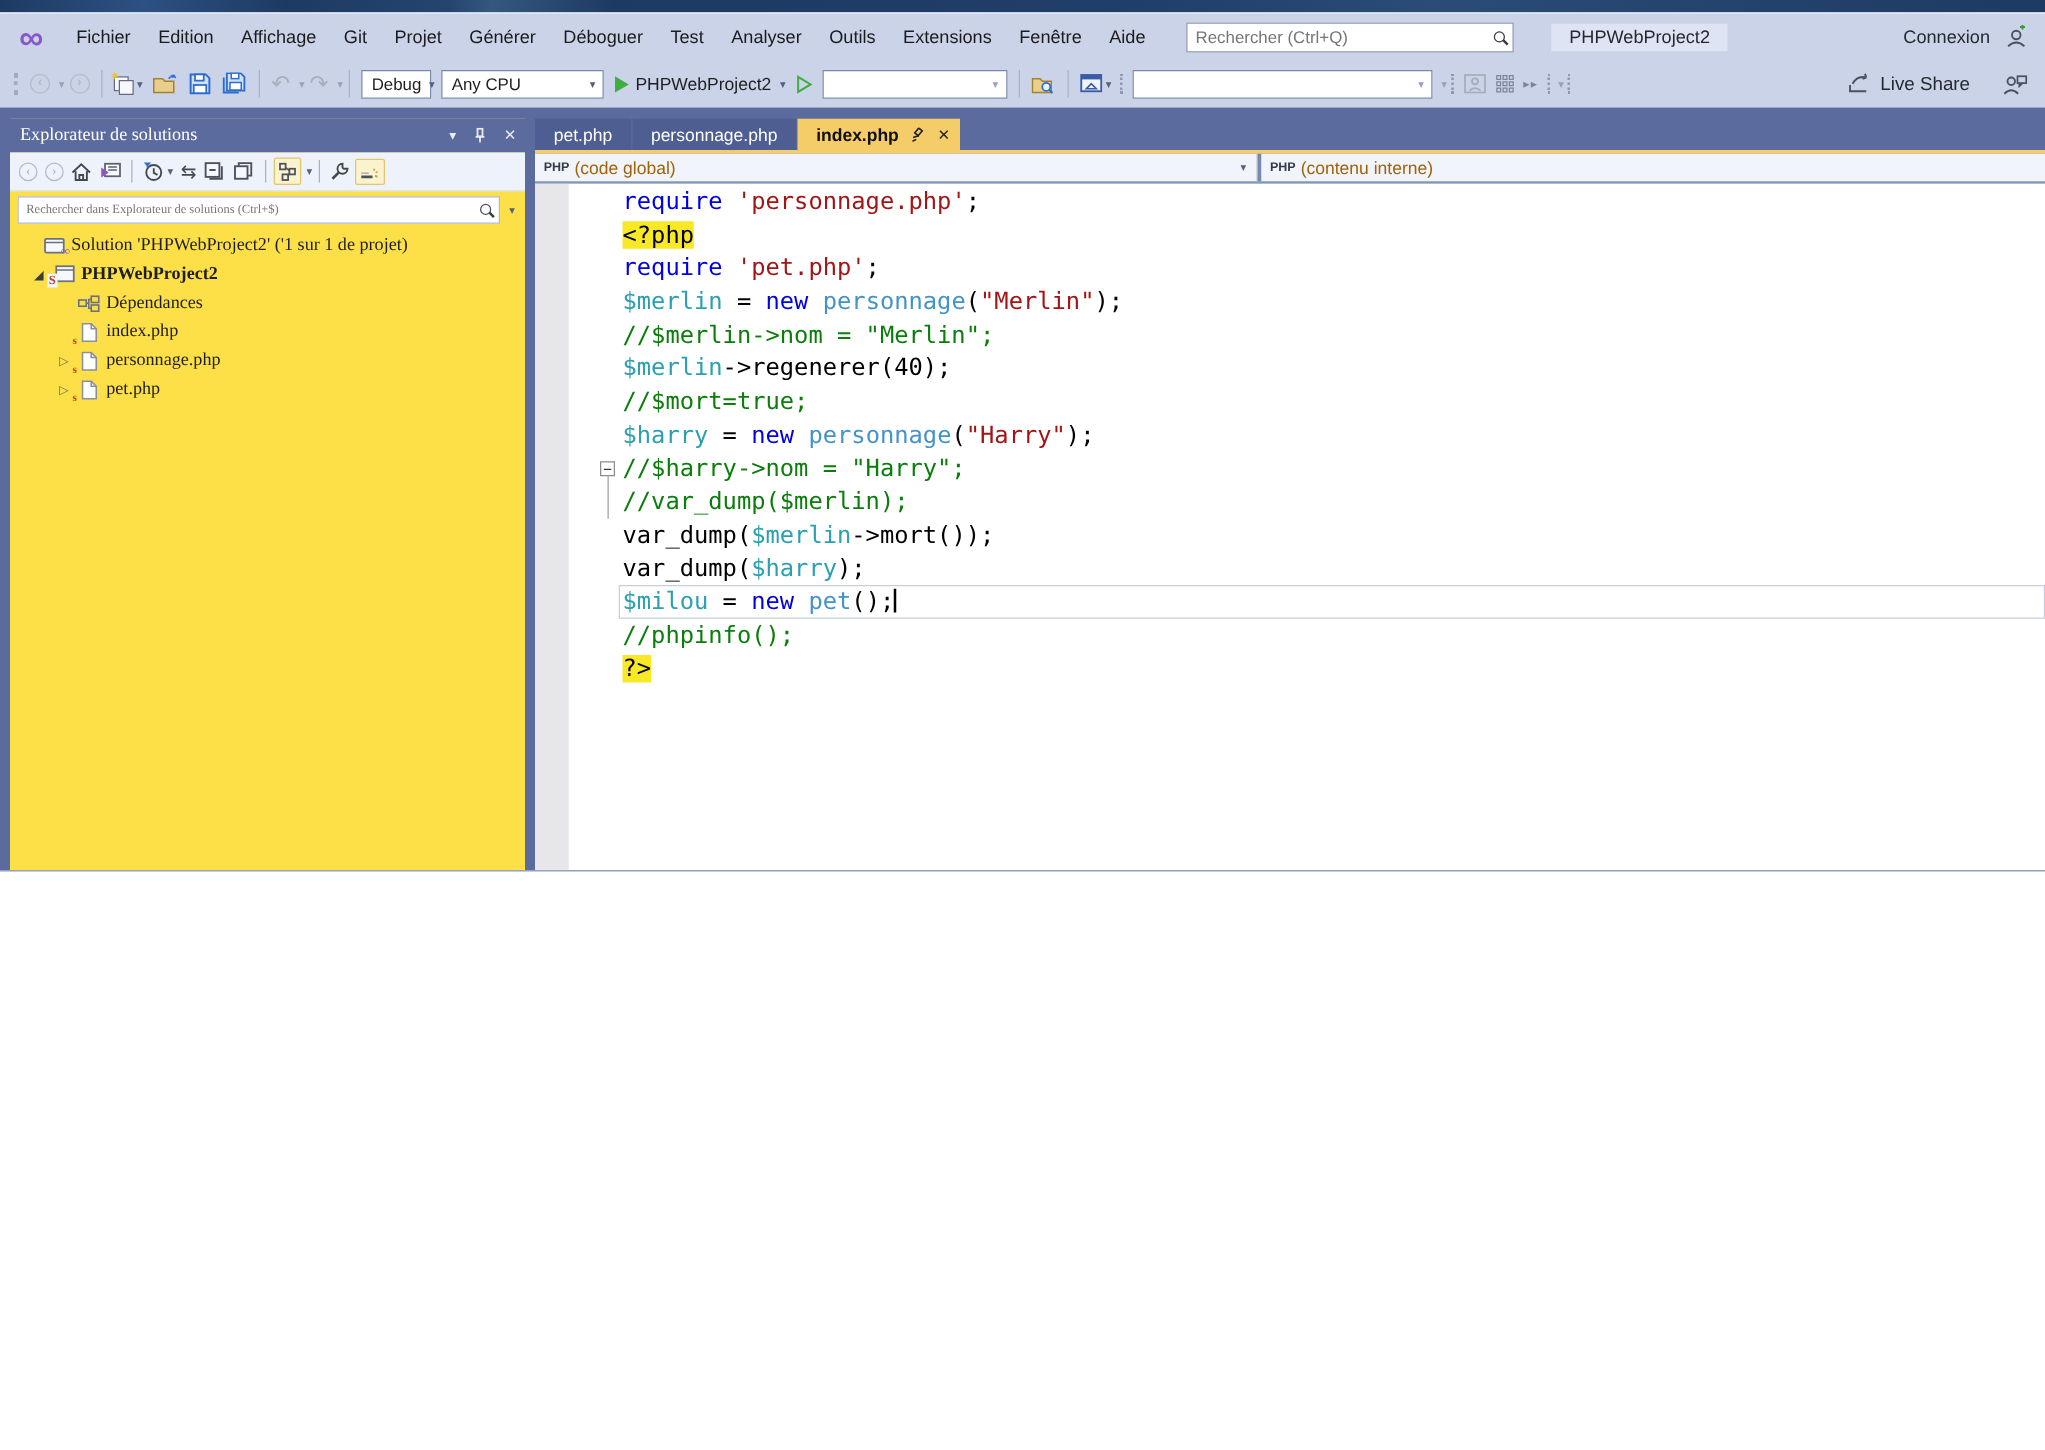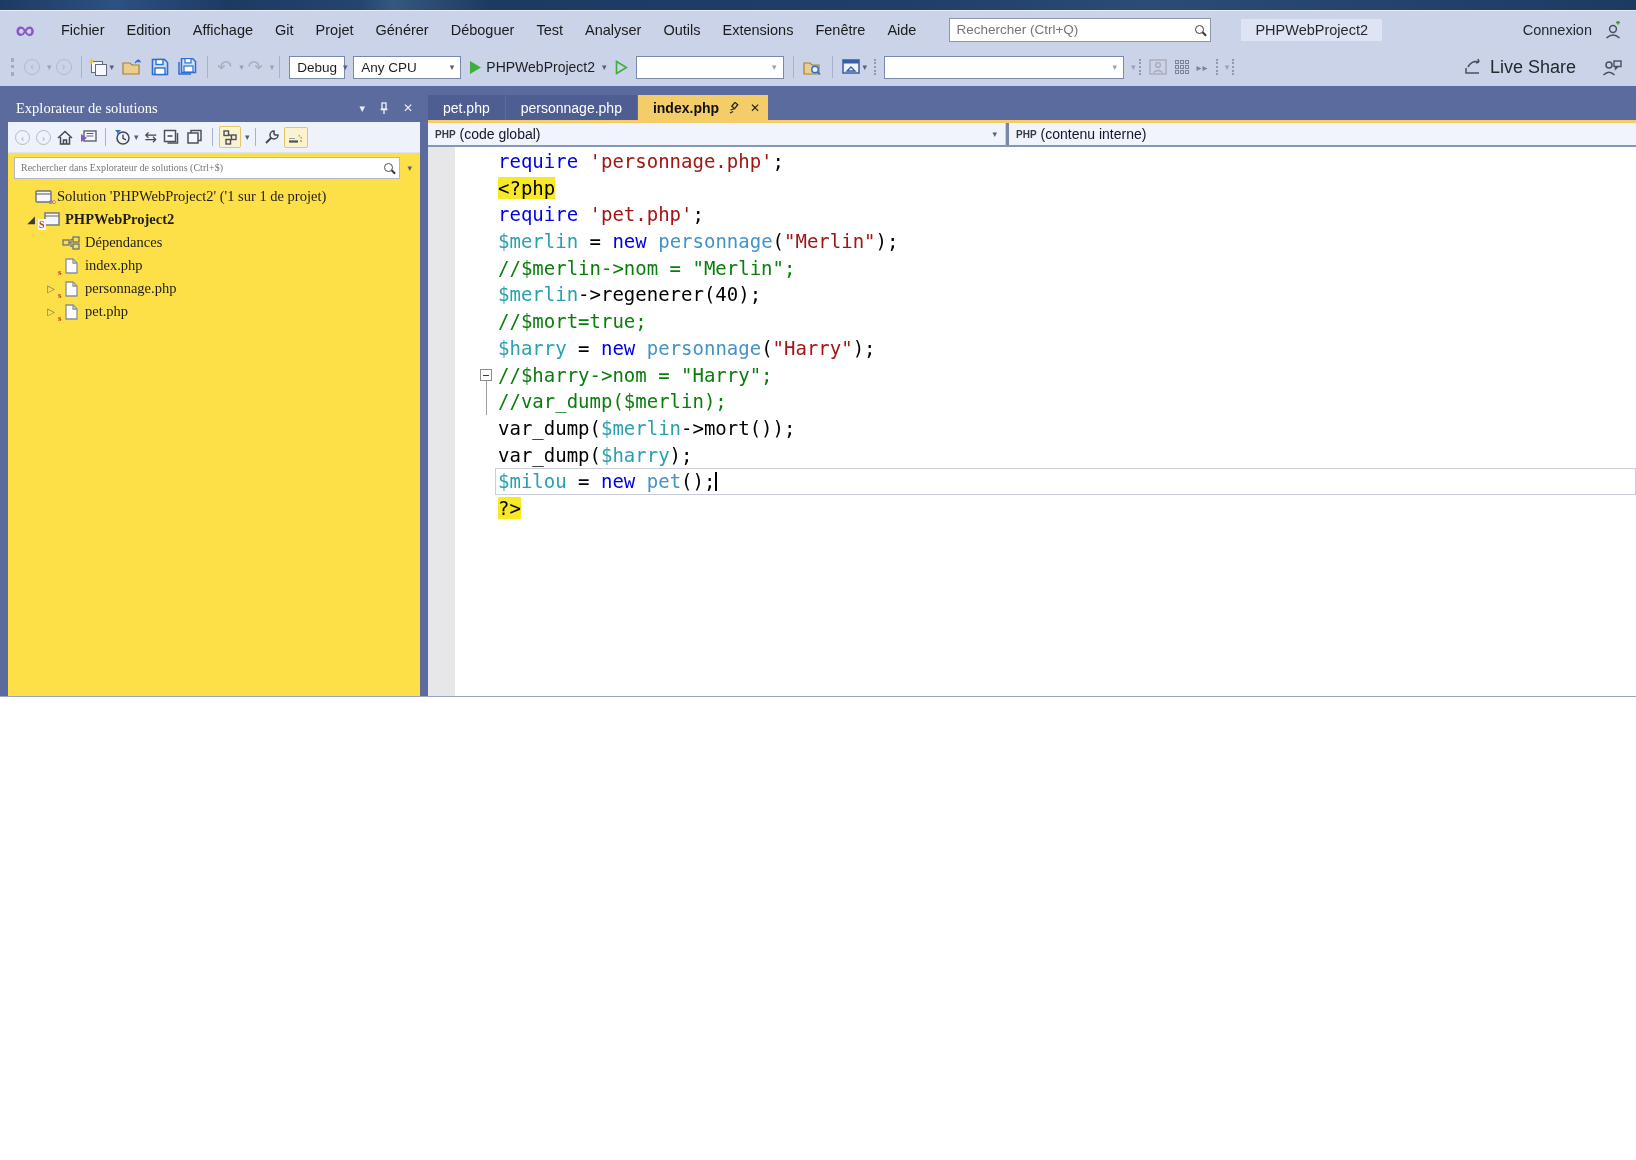--- a/index.html
+++ b/index.html
@@ -39,21 +39,21 @@
   .sq { width:12px; height:12px; border:1.5px solid #636a7c; background:#f6f8fd; display:inline-block; }
   .sq.offset { margin-left:-8px; margin-top:5px; }
   .sparkle { color:#e8c52a; font-size:10px; position:relative; top:-6px; left:-3px; width:0; display:inline-block; }
   .combo { background:#ffffff; border:1px solid #7888ae; height:23px; display:flex; align-items:center;
     font-size:13.5px; color:#1e1e1e; padding-left:7px; margin:0 4px; }
   .combo .cbx { margin-left:auto; padding:0 6px; font-size:9px; color:#55607e; }
   .runlabel { font-size:14px; color:#1e1e1e; margin:0 4px; }
   .dotcol { width:3px; height:16px; border-left:2px dotted #8f97b1; margin:0 3px; }
   .grid9 { display:inline-grid; grid-template-columns:repeat(3,4px); grid-gap:1px; }
   .grid9 i { width:4px; height:4px; border:1px solid #7d8498; display:block; }
-  .liveshare { margin-left:auto; display:flex; align-items:center; font-size:18px; color:#24292f; padding-right:14px; }
+  .liveshare { margin-left:auto; display:flex; align-items:flex-end; font-size:15px; color:#24292f; padding-right:14px; }
 
   
   .dock { position:relative; height:611px; background:#5b6b9d; border-bottom:1px solid #9aa3be; }
 
   
   .explorer { position:absolute; left:8px; top:9px; width:412px; bottom:0;
     display:flex; flex-direction:column; background:#fde047;font-family:Liberation Serif, serif; }
   .exp-title { height:27px; background:#5b6b9d; color:#ffffff; display:flex; align-items:center;
     font-size:14.5px; padding-left:8px; flex:none; }
   .exp-title .spacer { flex:1; }
@@ -80,21 +80,21 @@
   .tabstrip { height:28px; display:flex; align-items:flex-end; border-bottom:3px solid #f4cd69; flex:none; }
   .tab { height:25px; display:flex; align-items:center; padding:0 15px; font-size:14px; cursor:default; }
   .tab.inactive { background:#4e5d92; color:#ffffff; margin-right:1px; }
   .tab.active { background:#f4cd69; color:#101010; font-weight:bold; padding-right:8px; }
   .tab .pin { margin-left:10px; }
   .tab .tclose { margin-left:10px; font-size:12px; font-weight:normal; color:#222; }
   .navbar { height:24px; background:#f1f4fb; border-bottom:2px solid #8496b9; display:flex; align-items:center; flex:none; }
   .crumb { display:flex; align-items:center; height:100%; }
   .crumb.left { width:578px; border-right:1px solid #c9cfde; }
   .crumb .phpk { font-size:10px; font-weight:bold; color:#333a48; margin:0 4px 0 7px;text-align:center; }
-  .crumb .scope { font-size:14px; color:#0f172a; }
+  .crumb .scope { font-size:14px; color:#a16207; }
   .crumb .ccaret { margin-left:auto; font-size:9px; color:#55607e; padding:0 8px; }
   .crumb.right { flex:1; border-left:3px solid #7788aa; }
 
   .editor-body { flex:1; background:#ffffff; position:relative; padding-top:1px; overflow:hidden; }
   .gutter { position:absolute; left:0; top:0; bottom:0; width:27px; background:#e7e7e9; }
   .code-line { display:flex; height:26.7px; line-height:26.7px;
     font-family:"DejaVu Sans Mono", monospace; font-size:19px; white-space:pre; }
   .code-line .foldcol { width:70px; flex:none; position:relative; }
   .code-line .content { flex:1; }
   .code-line.current .content { border:1px solid #c9ceda; line-height:24px; margin-left:-3px; padding-left:2px; }
@@ -199,21 +199,21 @@
   <span class="caret dim">▾</span>
   <span class="tbtn">
       <span style="font-size:18px;color:#a9aebb">↷</span>
     </span>
   <span class="caret dim">▾</span>
   <span class="tsep"></span>
   <span class="combo" style="width:56px">
     <span>Debug</span>
     <span class="cbx">▾</span>
   </span>
-  <span class="combo" style="width:108px">
+  <span class="combo" style="width:130px">
     <span>Any CPU</span>
     <span class="cbx">▾</span>
   </span>
   <span class="tbtn">
     <svg width="13" height="15" viewBox="0 0 13 15">
         <path d="M1 1 L12 7.5 L1 14 Z" fill="#3eae3e"></path>
       </svg>
     <span class="runlabel">PHPWebProject2</span>
     <span class="caret">▾</span>
   </span>
@@ -497,19 +497,20 @@
           <div class="code-line"><span class="foldcol"></span><span class="content"><span class="tok-v">$merlin</span><span class="tok-p"> = </span><span class="tok-k">new</span><span class="tok-p"> </span><span class="tok-y">personnage</span><span class="tok-p">(</span><span class="tok-s">"Merlin"</span><span class="tok-p">);</span></span></div>
           <div class="code-line"><span class="foldcol"></span><span class="content"><span class="tok-c">//$merlin-&gt;nom = "Merlin";</span></span></div>
           <div class="code-line"><span class="foldcol"></span><span class="content"><span class="tok-v">$merlin</span><span class="tok-p">-&gt;regenerer(40);</span></span></div>
           <div class="code-line"><span class="foldcol"></span><span class="content"><span class="tok-c">//$mort=true;</span></span></div>
           <div class="code-line"><span class="foldcol"></span><span class="content"><span class="tok-v">$harry</span><span class="tok-p"> = </span><span class="tok-k">new</span><span class="tok-p"> </span><span class="tok-y">personnage</span><span class="tok-p">(</span><span class="tok-s">"Harry"</span><span class="tok-p">);</span></span></div>
           <div class="code-line"><span class="foldcol"><span class="fold-box"></span><span class="fold-line" style="top:19px"></span></span><span class="content"><span class="tok-c">//$harry-&gt;nom = "Harry";</span></span></div>
           <div class="code-line"><span class="foldcol"><span class="fold-line"></span></span><span class="content"><span class="tok-c">//var_dump($merlin);</span></span></div>
           <div class="code-line"><span class="foldcol"></span><span class="content"><span class="tok-p">var_dump(</span><span class="tok-v">$merlin</span><span class="tok-p">-&gt;mort());</span></span></div>
           <div class="code-line"><span class="foldcol"></span><span class="content"><span class="tok-p">var_dump(</span><span class="tok-v">$harry</span><span class="tok-p">);</span></span></div>
           <div class="code-line current"><span class="foldcol"></span><span class="content"><span class="tok-v">$milou</span><span class="tok-p"> = </span><span class="tok-k">new</span><span class="tok-p"> </span><span class="tok-y">pet</span><span class="tok-p">();</span><span class="cursor-caret"></span></span></div>
+          <div class="code-line"><span class="foldcol"></span><span class="content"><span class="tok-c">//phpinfo();</span></span></div>
           <div class="code-line"><span class="foldcol"></span><span class="content"><span class="tok-t">?&gt;</span></span></div>
         </div>
     </div>
   </div>
 </div>
 
 <div class="below-window"></div>
 
 </body></html>

